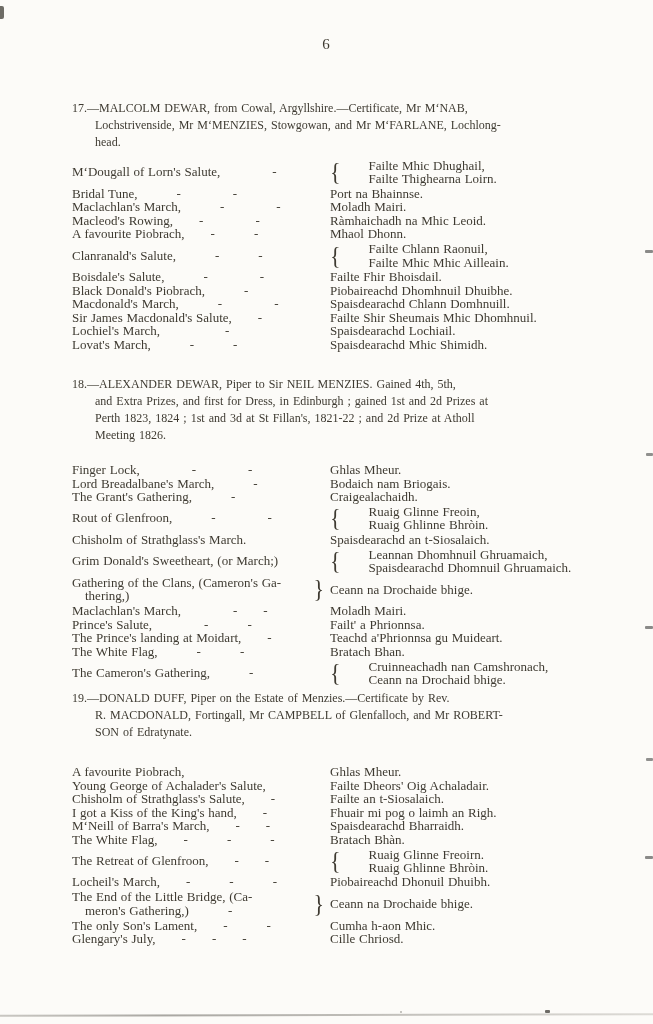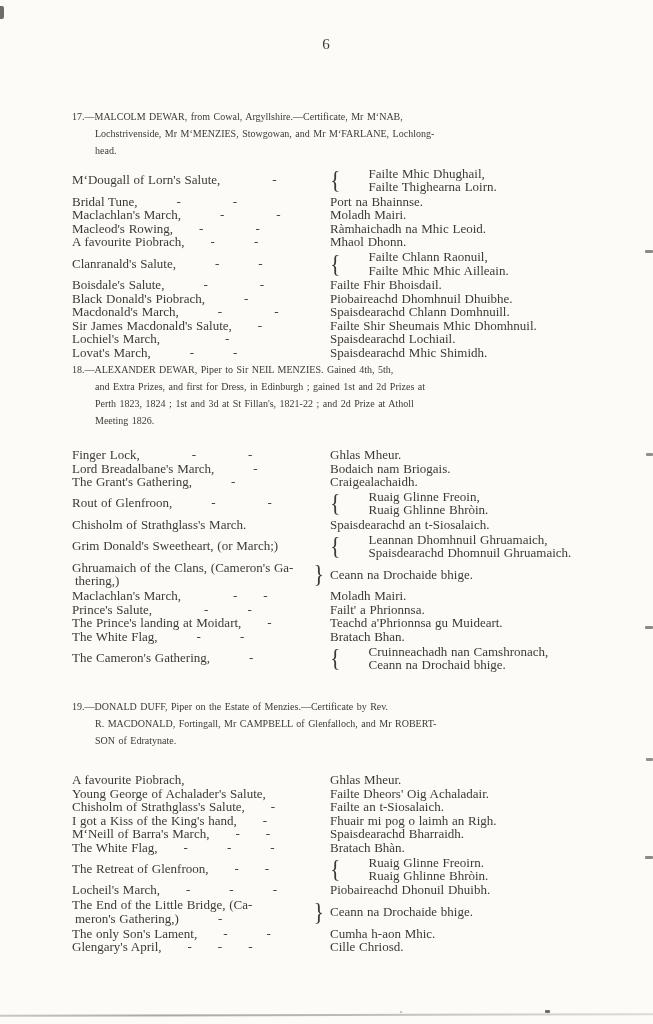--- a/index.html
+++ b/index.html
@@ -16,33 +16,33 @@
   .page-number {
     position: absolute;
     top: 36px; left: 0;
     width: 100%;
     text-align: center;
     font-size: 15px;
     letter-spacing: 1px;
   }
   .section { position: absolute; left: 72px; width: 520px; }
   #sec17 { top: 100px; }
-  #sec18 { top: 353px; }
+  #sec18 { top: 376px; }
   #sec19 { top: 690px; }
-  .heading { font-size: 10px; line-height: 17px; word-spacing: 1px; margin-top: 8px; }
+  .heading { font-size: 12px; line-height: 17px; word-spacing: 1px; }
   .hline { white-space: nowrap; }
   .hline.cont { margin-left: 23px; }
   .tunelist { font-size: 13px; line-height: 13.5px; word-spacing: 0.5px; }
   #sec17 .tunelist { margin-top: 8px; }
   #sec18 .tunelist { margin-top: 19px; }
   #sec19 .tunelist { margin-top: 24px; }
   .row { display: flex; align-items: center; min-height: 13.5px; }
   .row.tall { margin: 1.5px 0; }
   .lcell { width: 254px; flex: none; position: relative; padding-right: 4px; white-space: nowrap; }
-  .lcell .wrap { margin-left: 3px; }
+  .lcell .wrap { margin-left: 13px; }
   .rcell { flex: 1; display: flex; align-items: center; white-space: nowrap; }
   .openbrace {
     font-size: 22px; line-height: 1;
     display: inline-block;
     transform: scaleY(1.18);
     margin-right: 4px;
     font-weight: 400;
   }
   .closebrace {
     position: absolute; right: 6px; top: 50%;
@@ -182,21 +182,21 @@
           <div class="rcell">
             <span class="openbrace">{</span>
             <div class="rlines">
               <div>Leannan Dhomhnuil Ghruamaich,</div>
               <div>Spaisdearachd Dhomnuil Ghruamaich.</div>
             </div>
           </div>
         </div>
         <div class="row tall">
           <div class="lcell">
-            <div>Ghruamaich of the Clans, (Cameron's Ga-</div>
+            <div>Gathering of the Clans, (Cameron's Ga-</div>
             <div class="wrap">thering,)</div>
             <span class="closebrace">}</span>
           </div>
           <div class="rcell">Ceann na Drochaide bhige.</div>
         </div>
         <div class="row">
           <div class="lcell">Maclachlan's March,    -  -</div>
           <div class="rcell">Moladh Mairi.</div>
         </div>
         <div class="row">
@@ -275,21 +275,21 @@
             <div class="wrap">meron's Gathering,)   -</div>
             <span class="closebrace">}</span>
           </div>
           <div class="rcell">Ceann na Drochaide bhige.</div>
         </div>
         <div class="row">
           <div class="lcell">The only Son's Lament,  -   -</div>
           <div class="rcell">Cumha h-aon Mhic.</div>
         </div>
         <div class="row">
-          <div class="lcell">Glengary's April,  -  -  -</div>
+          <div class="lcell">Glengary's July,  -  -  -</div>
           <div class="rcell">Cille Chriosd.</div>
         </div>
       </div>
   </section>
 
   <span class="artifact a-corner"></span>
   <span class="artifact a-r1"></span>
   <span class="artifact a-r2"></span>
   <span class="artifact a-r3"></span>
   <span class="artifact a-r4"></span>

